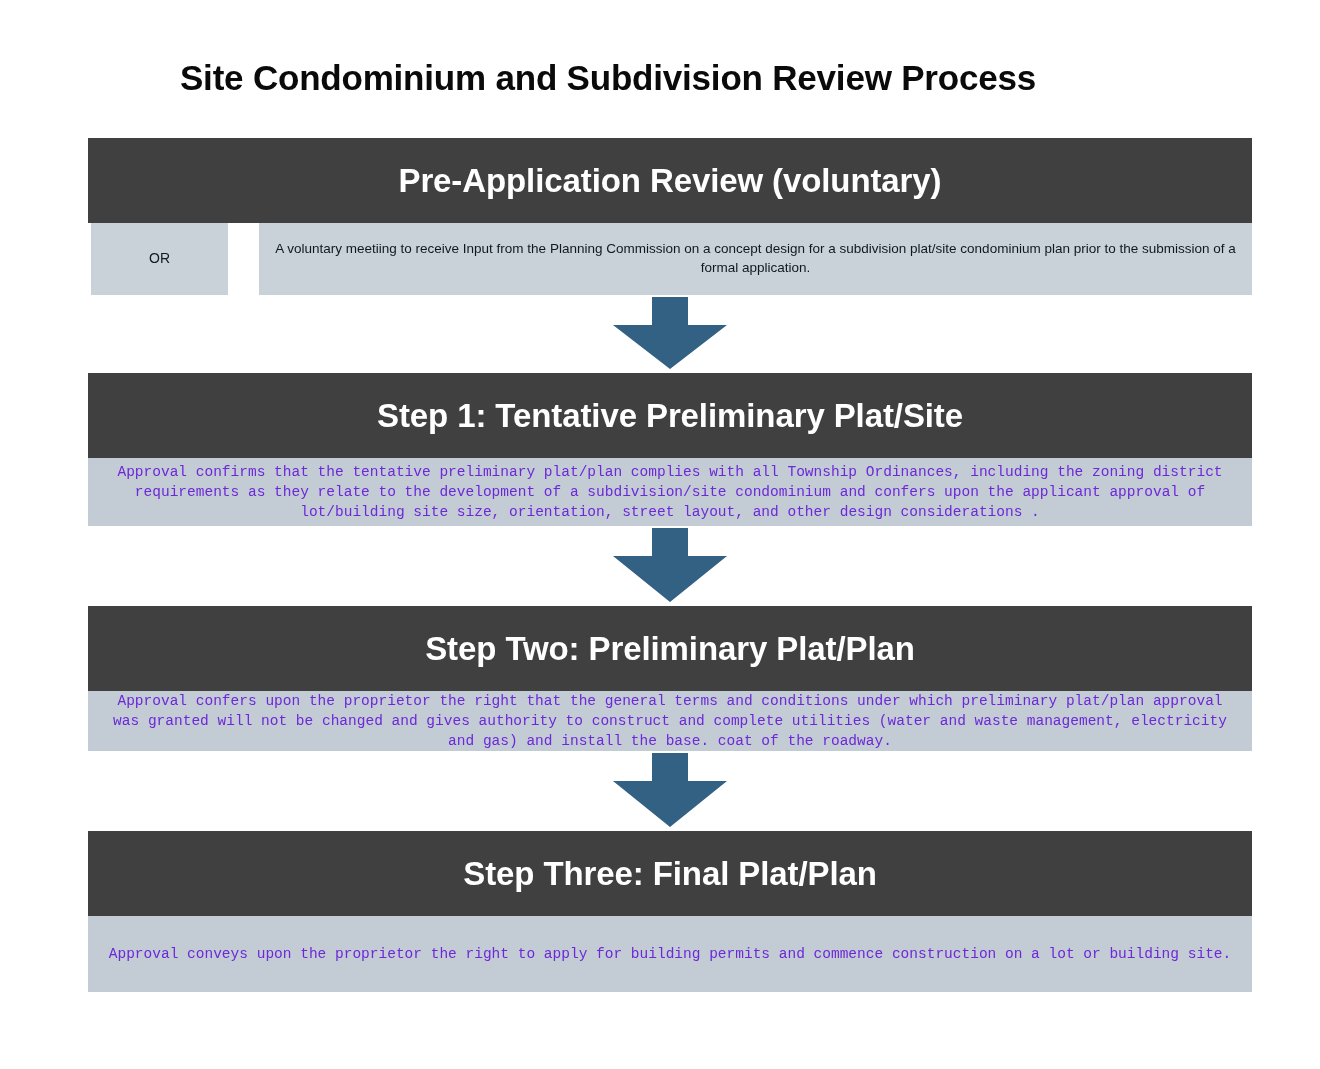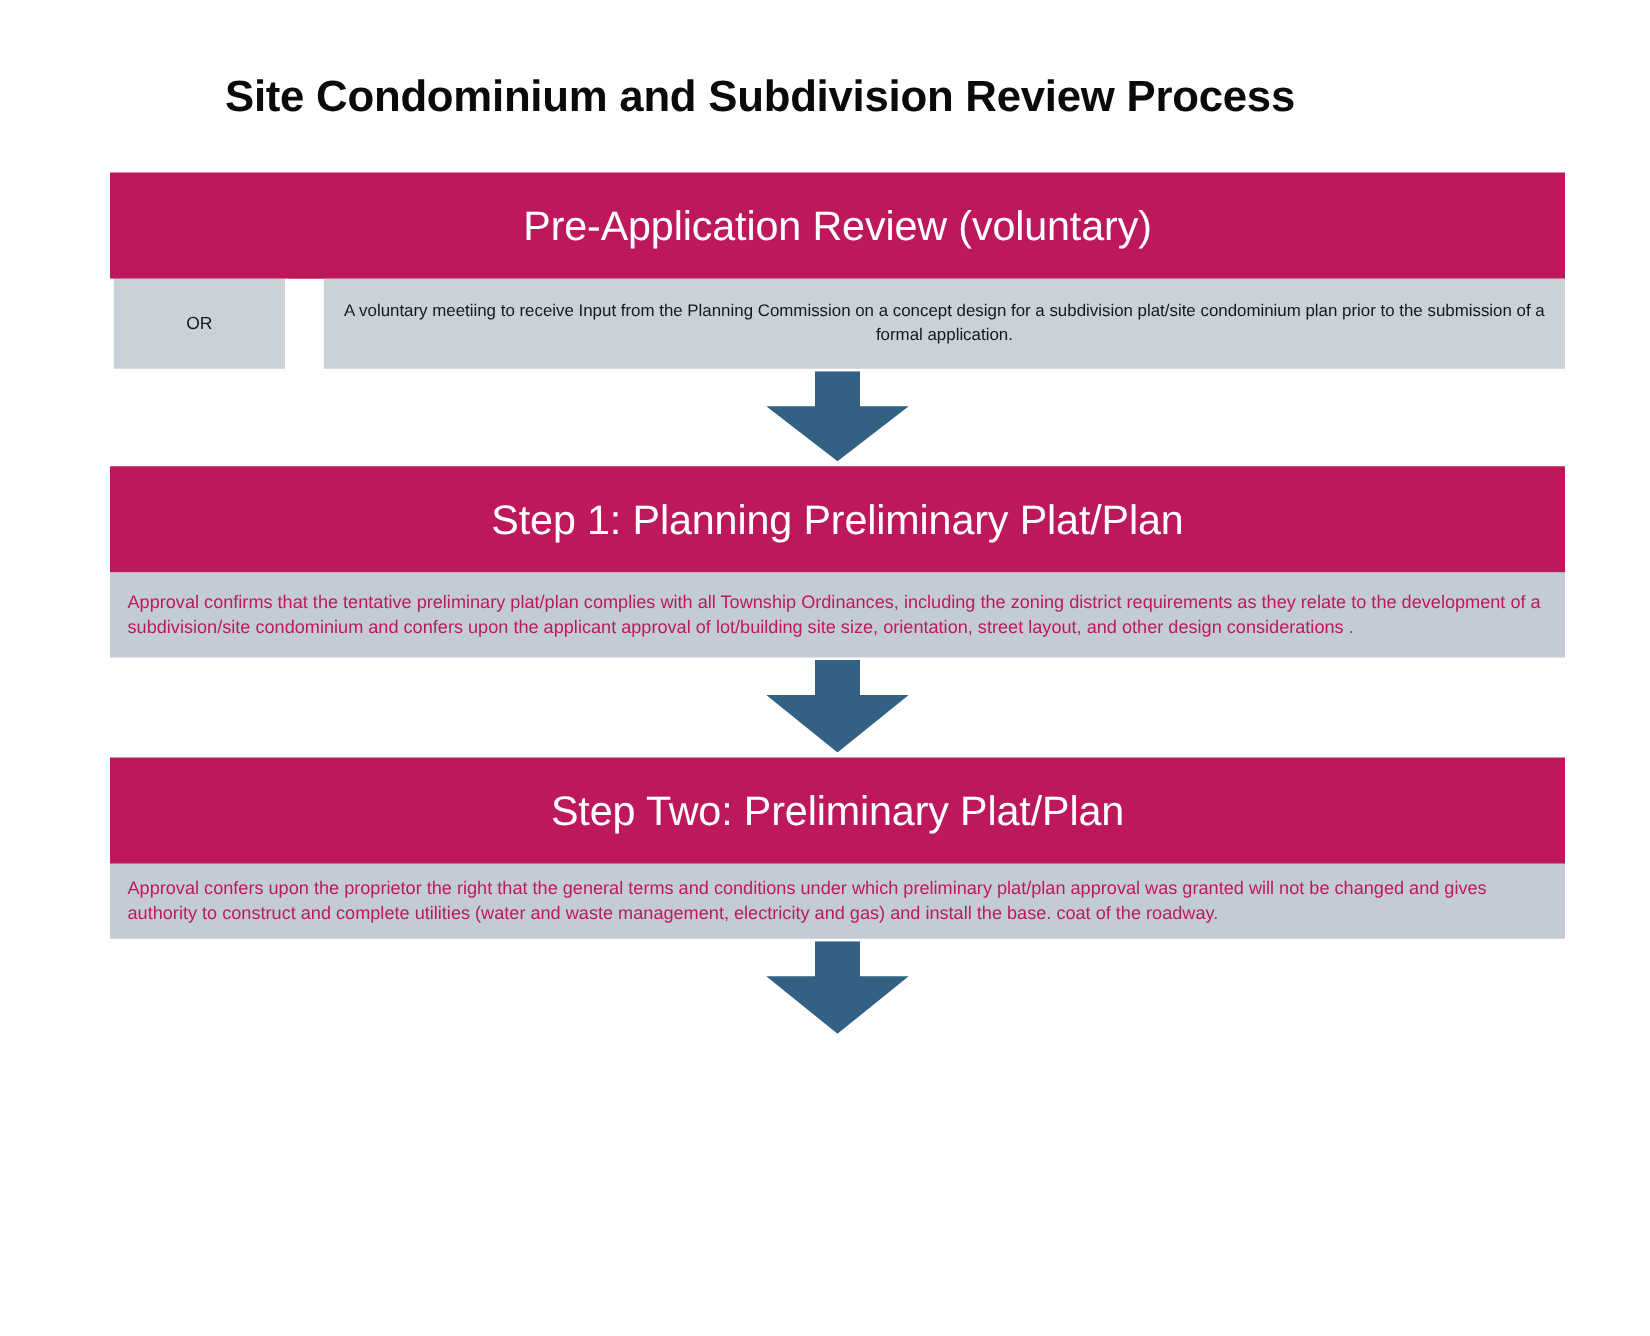--- a/index.html
+++ b/index.html
@@ -41,43 +41,45 @@
     left: 88px;
     top: 138px;
     width: 1164px;
   }
 
   .stage {
     width: 100%;
   }
 
   .band {
-    background: #be185d;
+    background: #404040;
     color: #ffffff;
     text-align: center;
     font-size: 33px;
-    font-weight: 400;
+    font-weight: 700;
     letter-spacing: -0.1px;
     display: flex;
     align-items: center;
     justify-content: center;
     box-sizing: border-box;
   }
   .band.h1 { height: 85px; }
 
   .desc {
     background: #c3ccd4;
-    color: #be185d;
+    color: #6d28d9;
     font-size: 14.5px;
     line-height: 1.38;
+    text-align: center;
     box-sizing: border-box;
     display: flex;
     align-items: center;
     justify-content: center;
     padding: 8px 14px;
+    font-family: Liberation Mono, monospace;
   }
   .desc.mid    { height: 68px; }
   .desc.short  { height: 60px; }
   .desc.last   { height: 76px; }
 
   
   .split-row {
     display: flex;
     width: 100%;
     height: 72px;
@@ -131,36 +133,40 @@
       </div>
     </div>
 
     <div class="arrow-wrap a1">
       <svg class="arrow-svg" width="120" height="72" viewBox="0 0 120 72">
         <polygon points="42,0 78,0 78,28 117,28 60,72 3,28 42,28" fill="#336184"></polygon>
       </svg>
     </div>
 
     <div class="stage">
-      <div class="band h1">Step 1: Planning Preliminary Plat/Plan</div>
+      <div class="band h1">Step 1: Tentative Preliminary Plat/Site</div>
       <div class="desc mid">Approval confirms that the tentative preliminary plat/plan complies with all Township Ordinances, including the zoning district requirements as they relate to the development of a subdivision/site condominium and confers upon the applicant approval of lot/building site size, orientation, street layout, and other design considerations .</div>
     </div>
 
     <div class="arrow-wrap a2">
       <svg class="arrow-svg" width="120" height="74" viewBox="0 0 120 74">
         <polygon points="42,0 78,0 78,28 117,28 60,74 3,28 42,28" fill="#336184"></polygon>
       </svg>
     </div>
 
     <div class="stage">
       <div class="band h1">Step Two: Preliminary Plat/Plan</div>
       <div class="desc short">Approval confers upon the proprietor the right that the general terms and conditions under which preliminary  plat/plan approval was granted will not be changed and gives authority to construct and complete utilities (water and waste management, electricity and gas) and install the base. coat of the roadway.</div>
     </div>
 
     <div class="arrow-wrap a3">
       <svg class="arrow-svg" width="120" height="74" viewBox="0 0 120 74">
         <polygon points="42,0 78,0 78,28 117,28 60,74 3,28 42,28" fill="#336184"></polygon>
       </svg>
     </div>
 
+    <div class="stage">
+      <div class="band h1">Step Three: Final Plat/Plan</div>
+      <div class="desc last">Approval conveys upon the proprietor the right to apply for building permits and commence construction on a lot or building site.</div>
+    </div>
 
   </div>
 </div>
 
 </body></html>

